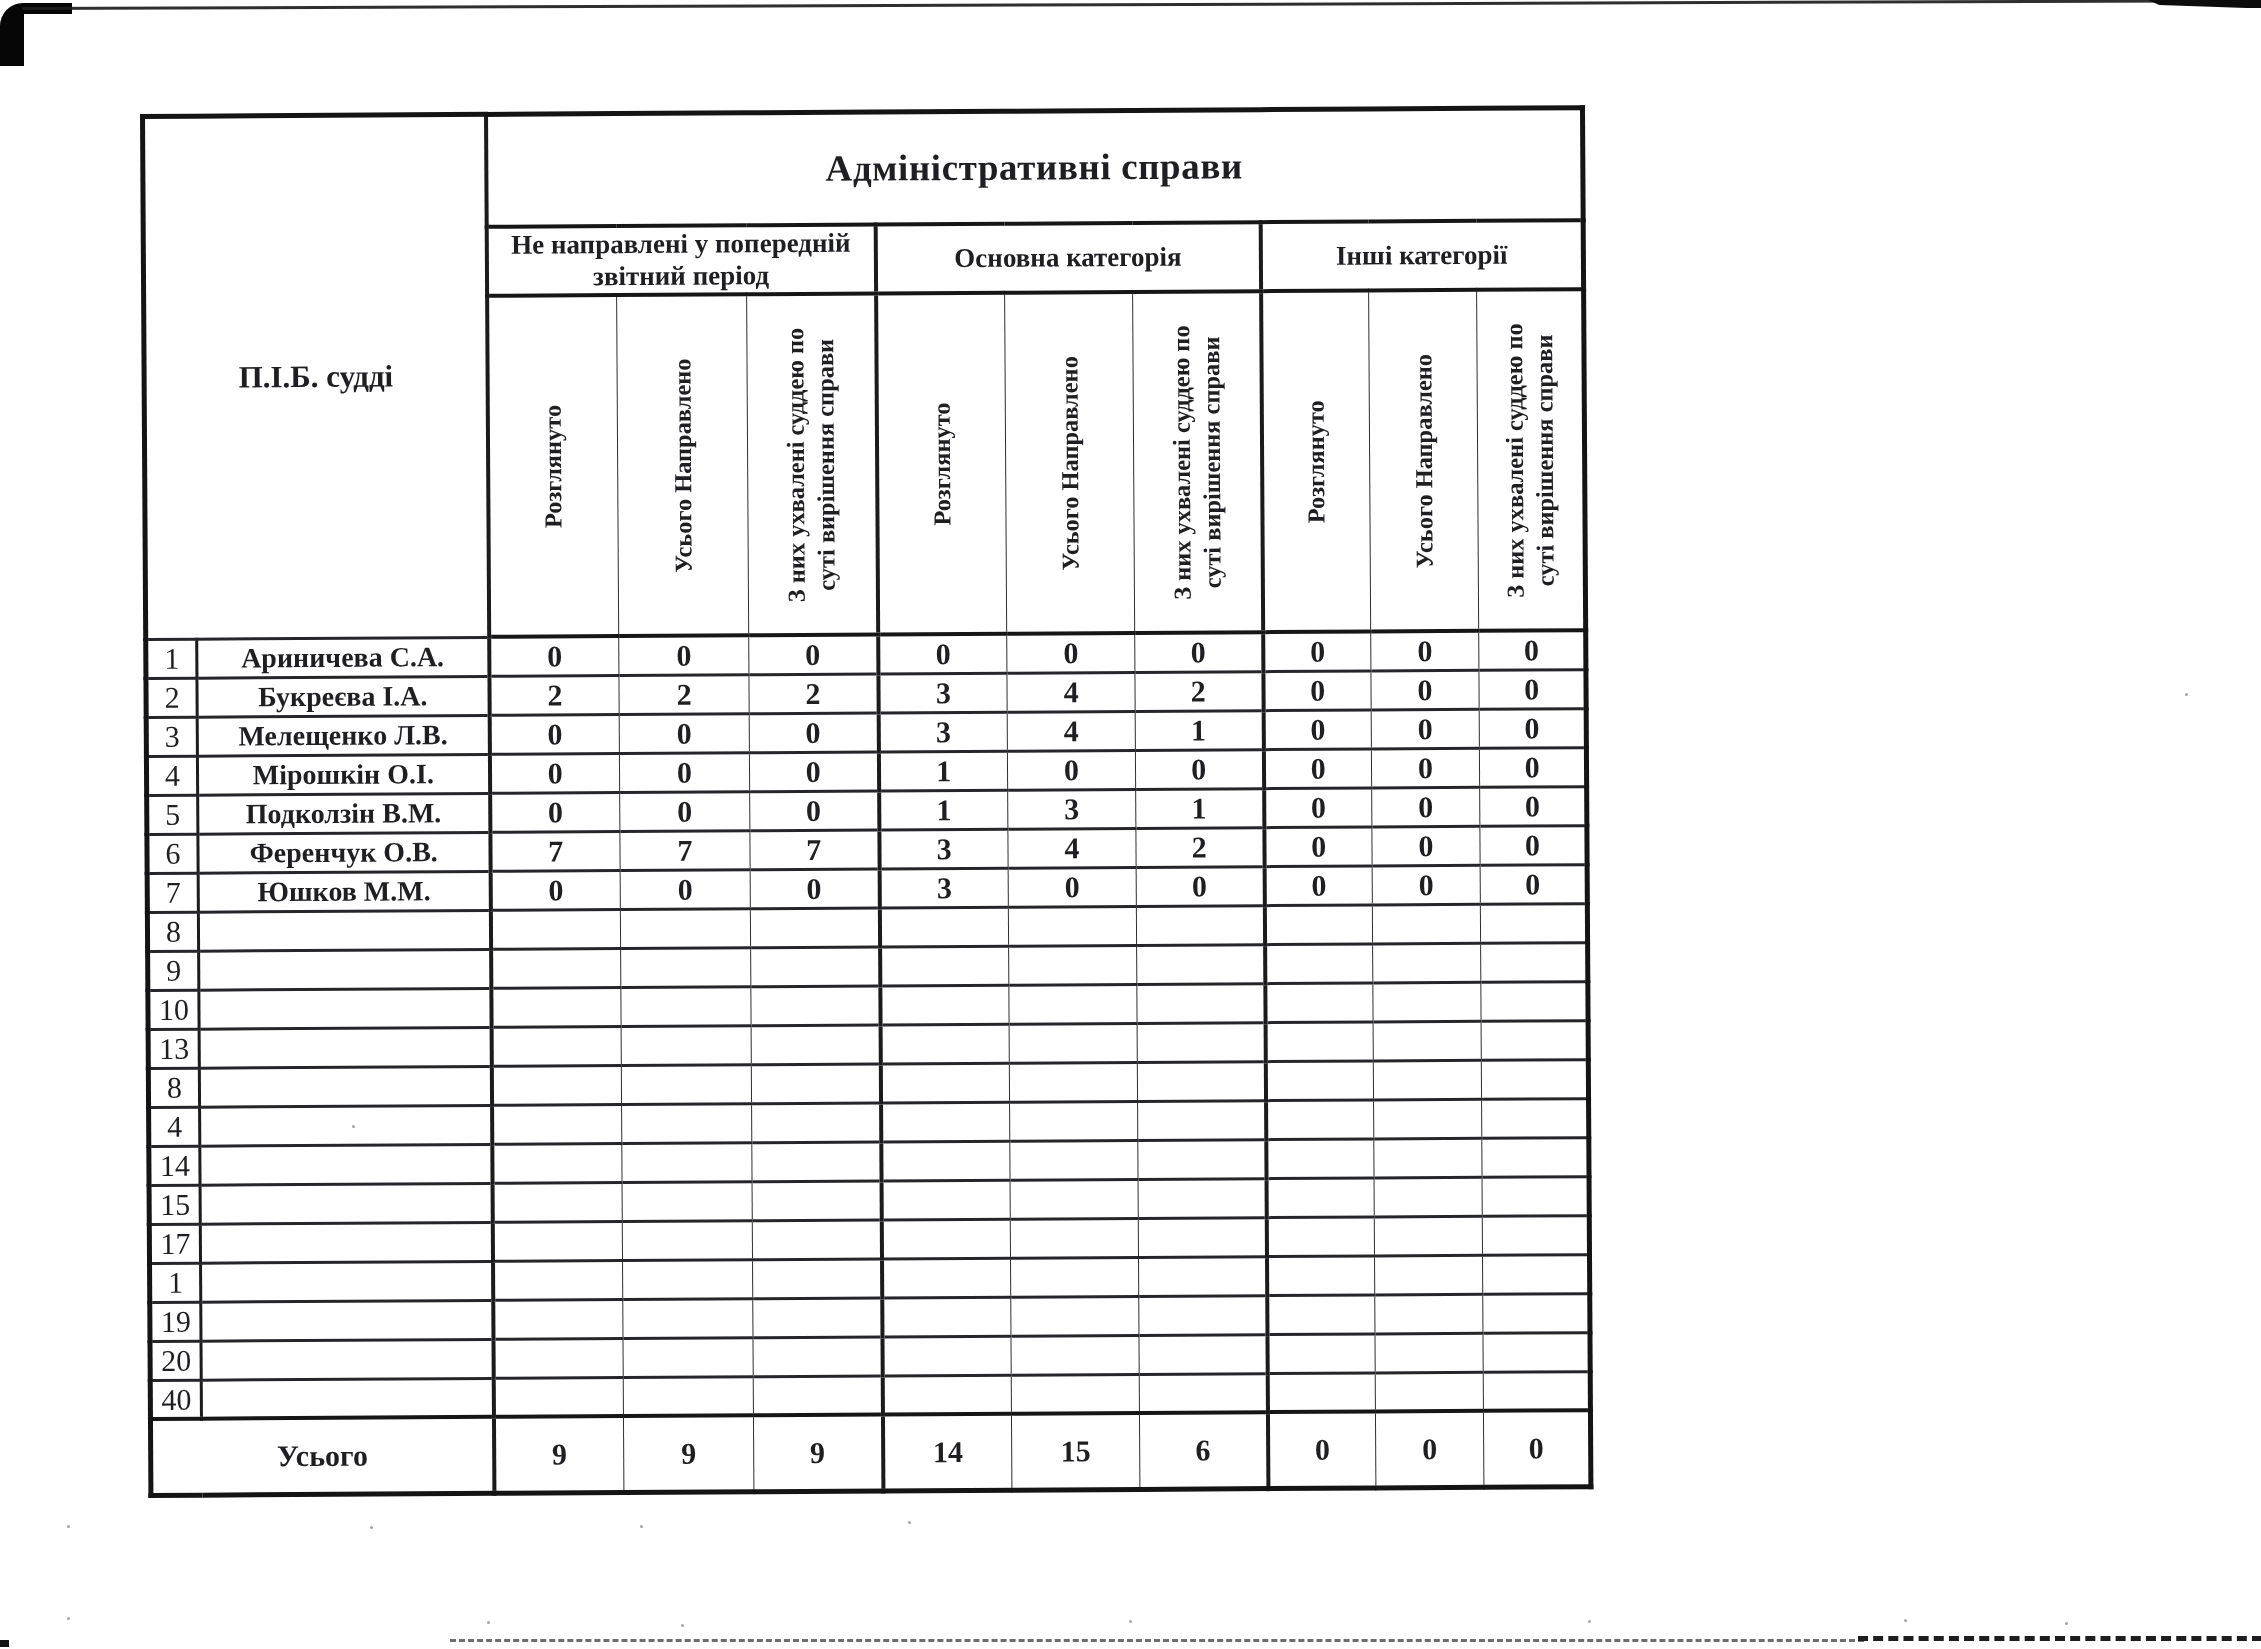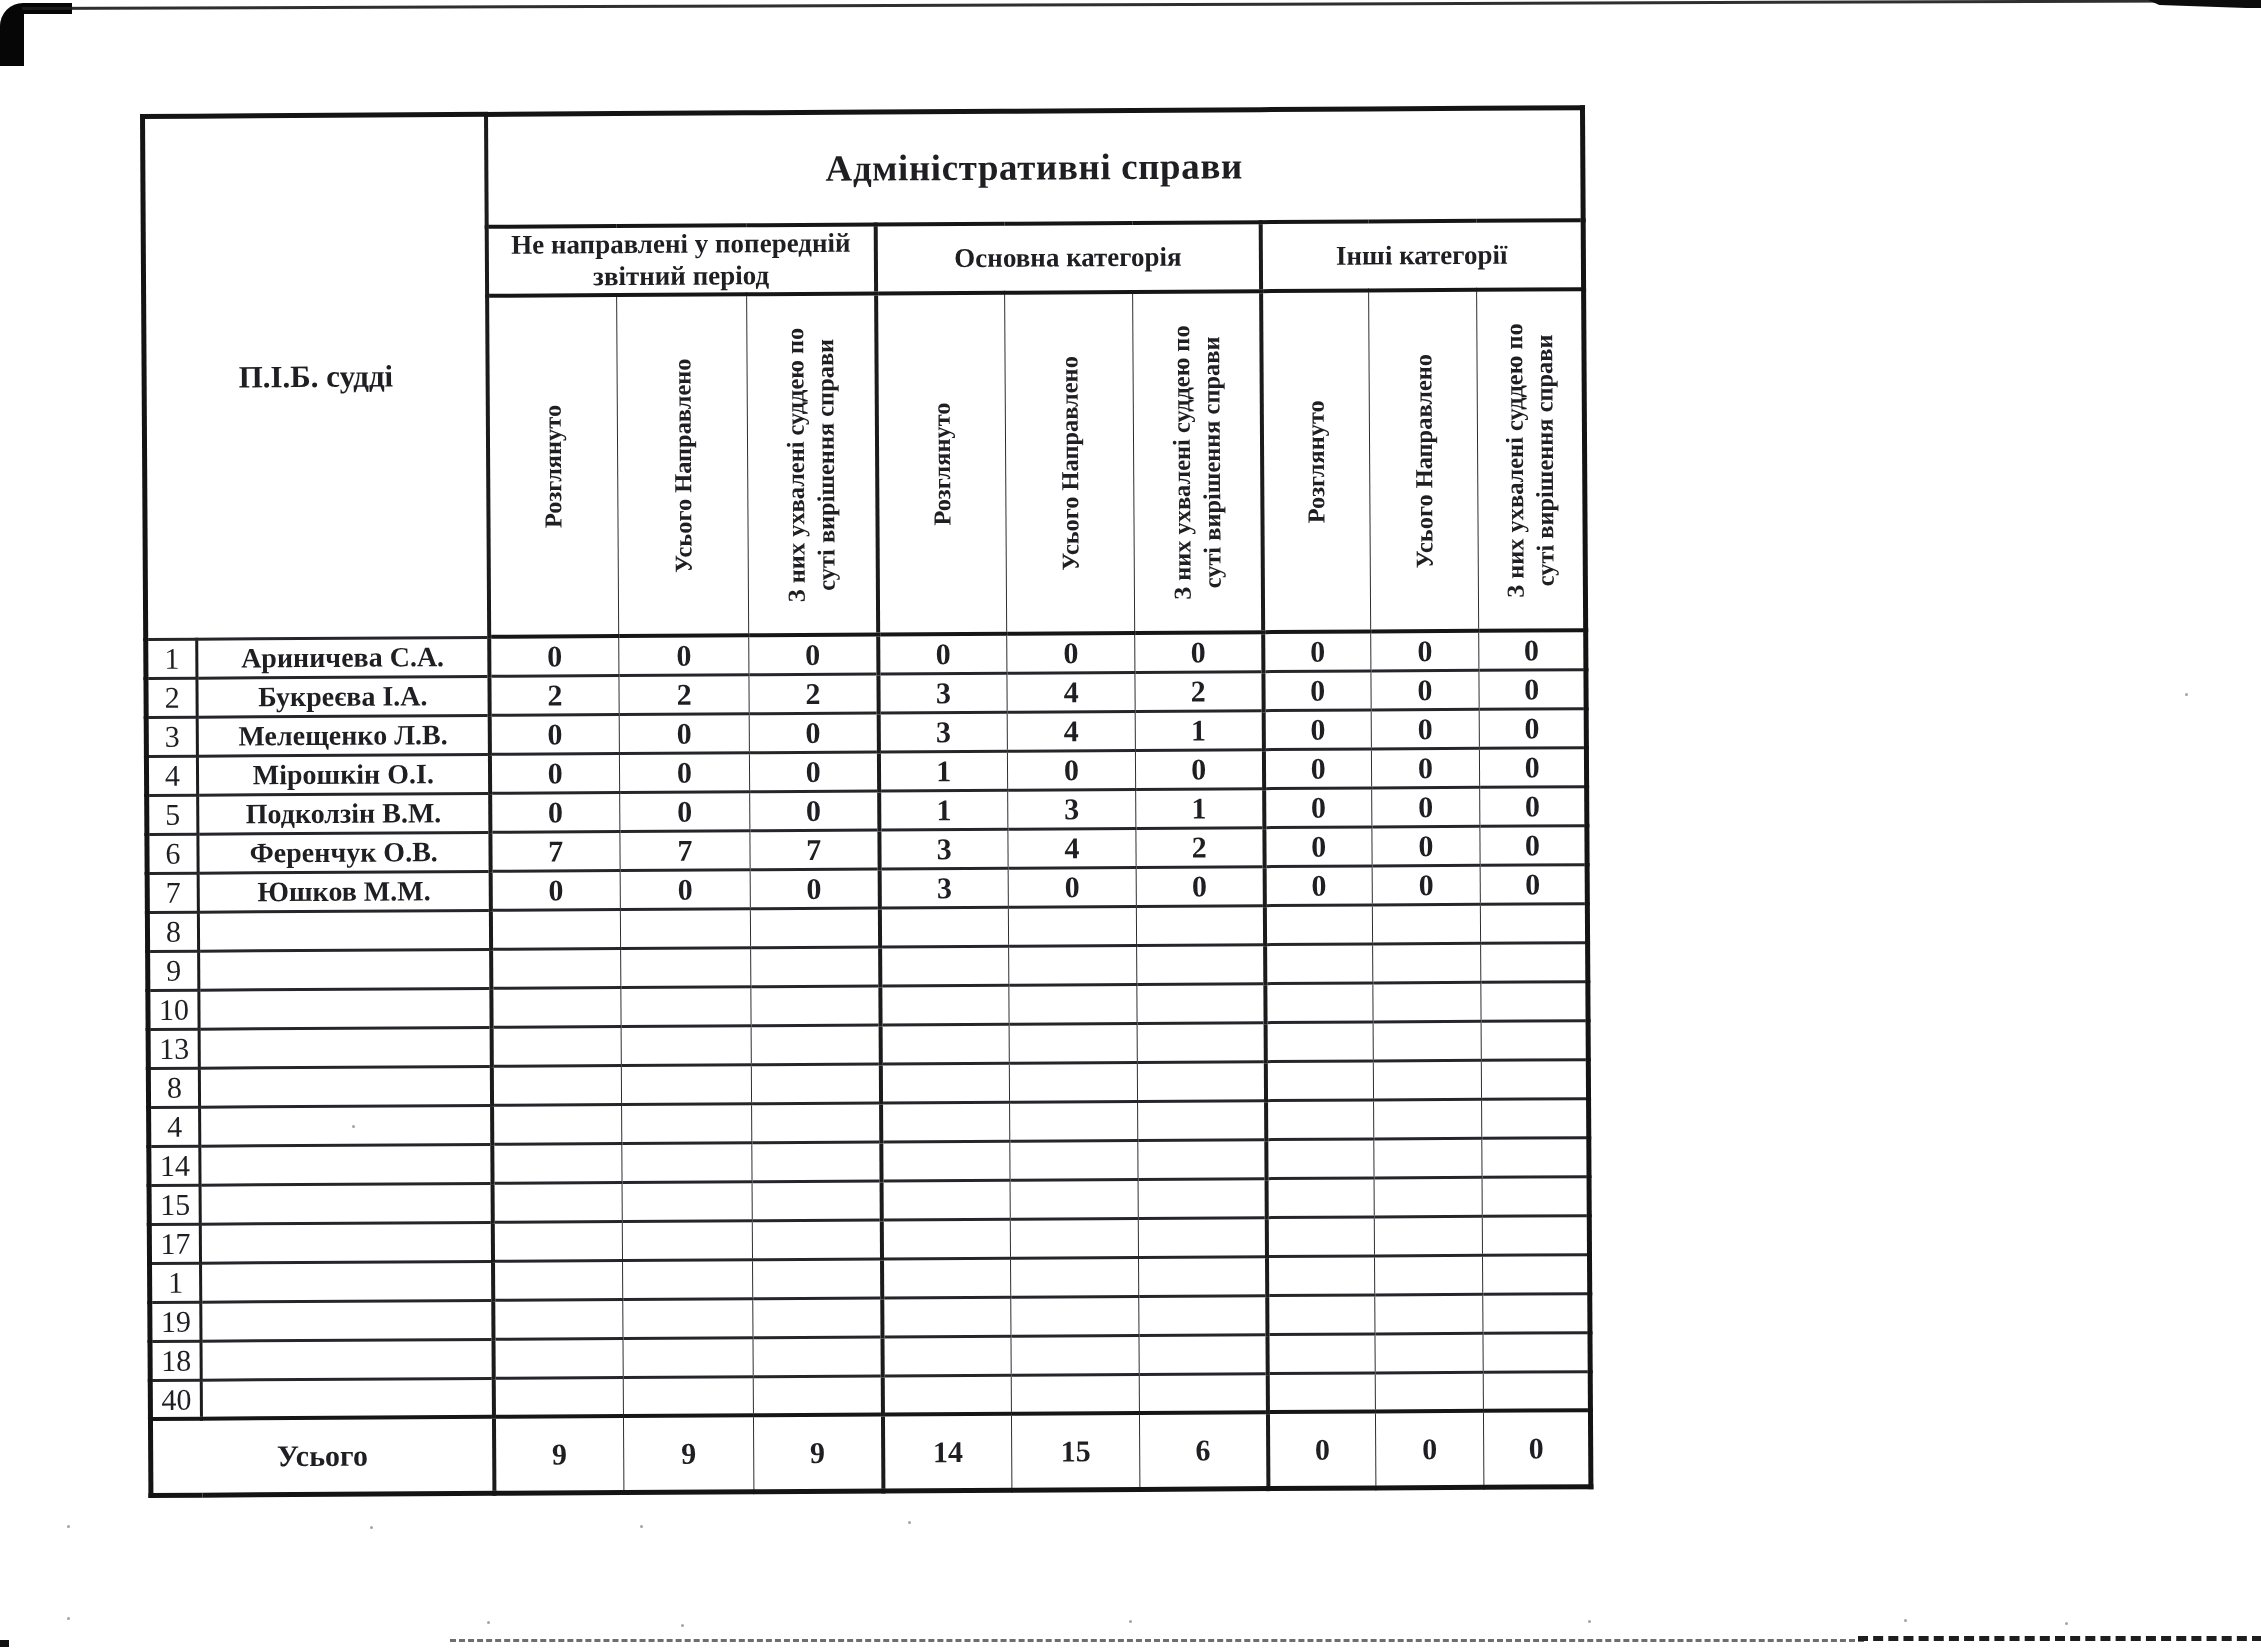--- a/index.html
+++ b/index.html
@@ -393,21 +393,21 @@
           <td class="val c1"></td>
           <td class="val c2"></td>
           <td class="val c3"></td>
           <td class="val c4"></td>
           <td class="val c5"></td>
           <td class="val c6"></td>
           <td class="val c7"></td>
           <td class="val c8"></td>
         </tr>
         <tr class="data">
-          <td class="num">18</td>
+          <td class="num">20</td>
           <td class="name"></td>
           <td class="val c0"></td>
           <td class="val c1"></td>
           <td class="val c2"></td>
           <td class="val c3"></td>
           <td class="val c4"></td>
           <td class="val c5"></td>
           <td class="val c6"></td>
           <td class="val c7"></td>
           <td class="val c8"></td>

